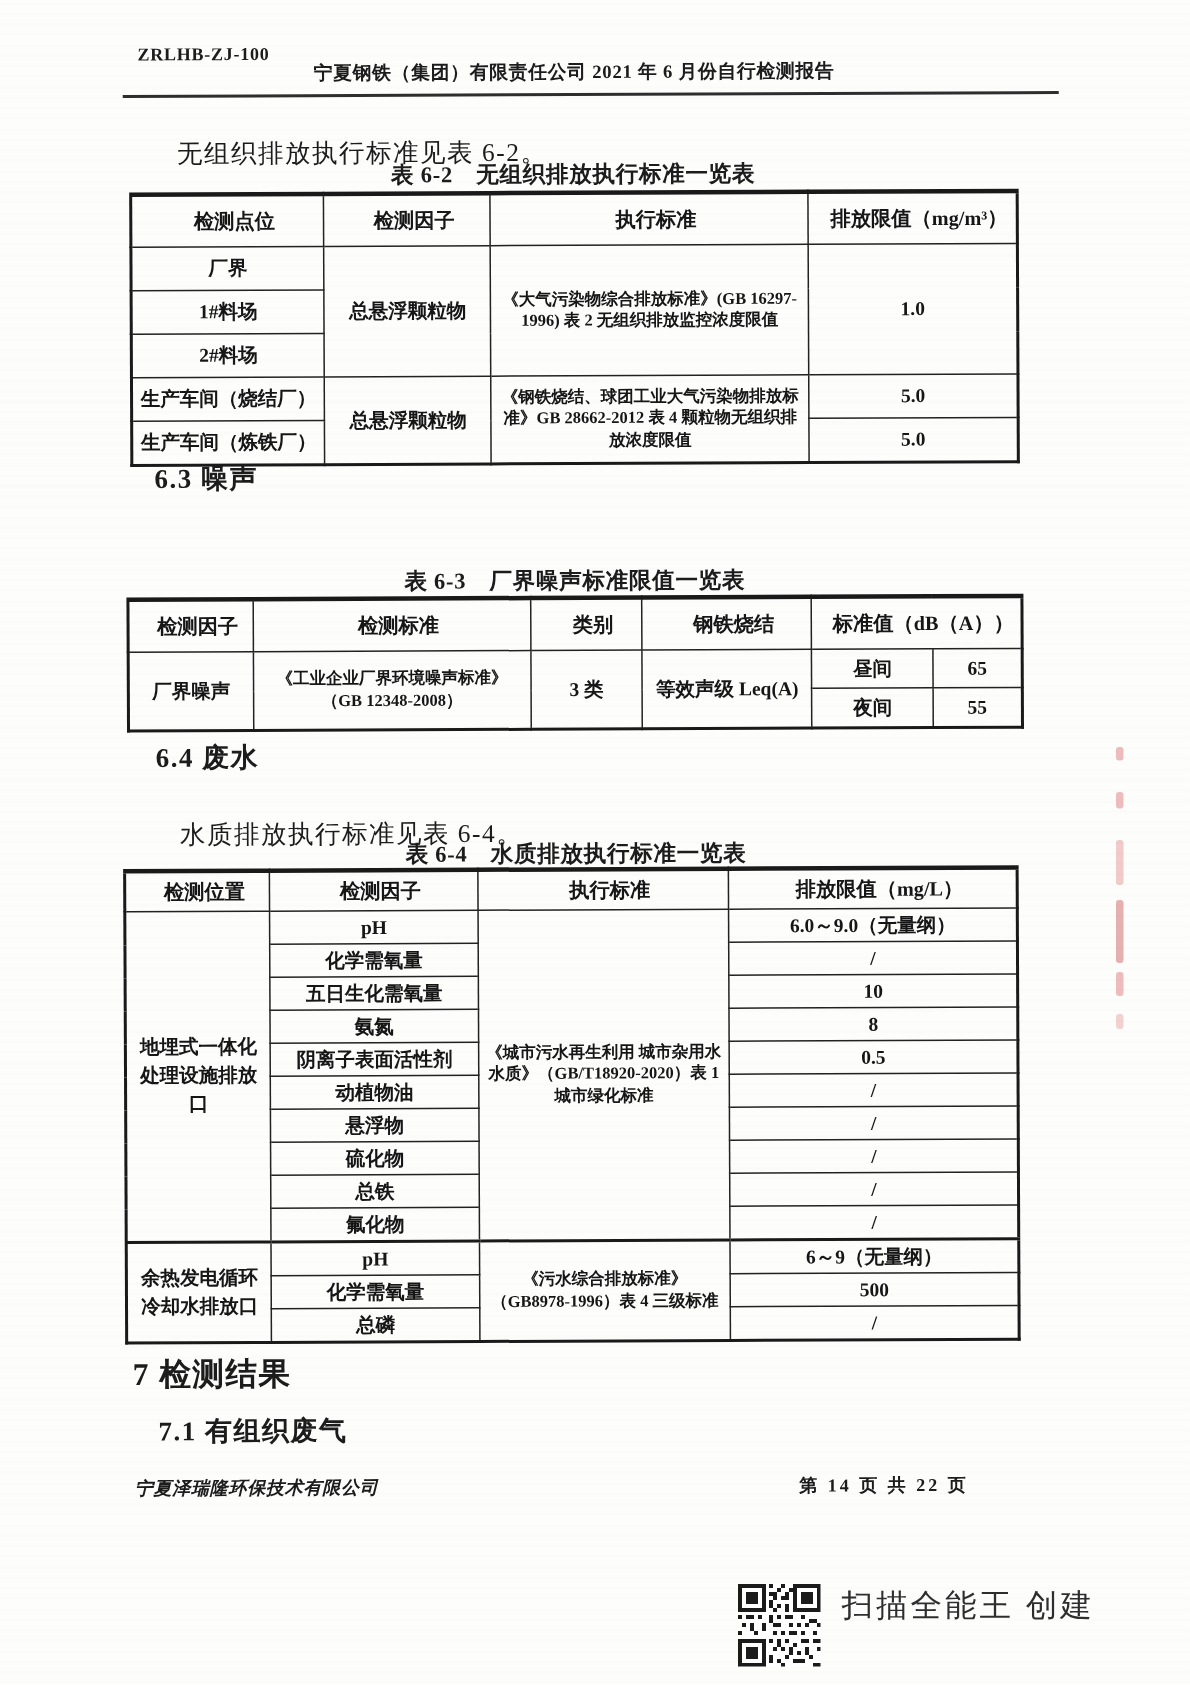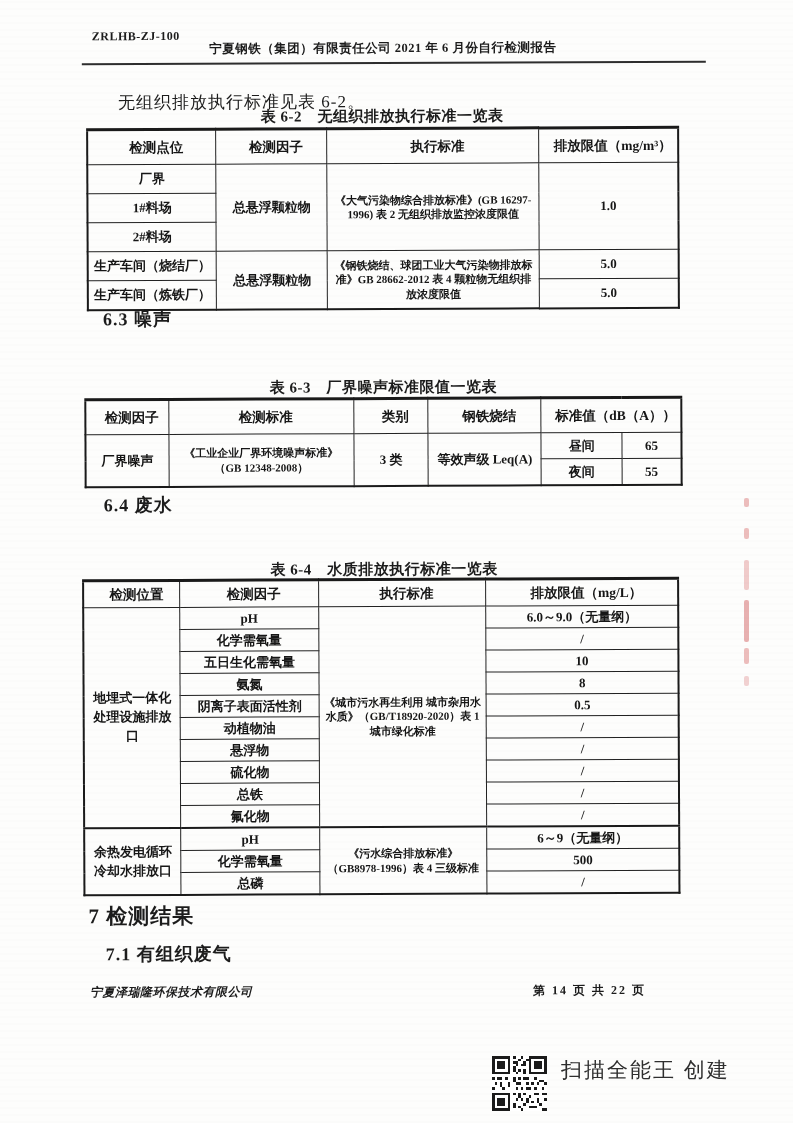--- a/index.html
+++ b/index.html
@@ -161,20 +161,21 @@
       <td>65</td>
     </tr>
     <tr>
       <td>夜间</td>
       <td>55</td>
     </tr>
   </tbody>
     </table>
 
   <div class="abs h2 h64">6.4 废水</div>
+  <p class="abs para p64">水质排放执行标准见表 6-4。</p>
 
   <div class="abs caption c64">表 6-4　水质排放执行标准一览表</div>
   <table class="abs t64">
     <colgroup>
         <col style="width:16.3%">
         <col style="width:23.2%">
         <col style="width:28.2%">
         <col style="width:32.3%">
       </colgroup>
     <tbody>

